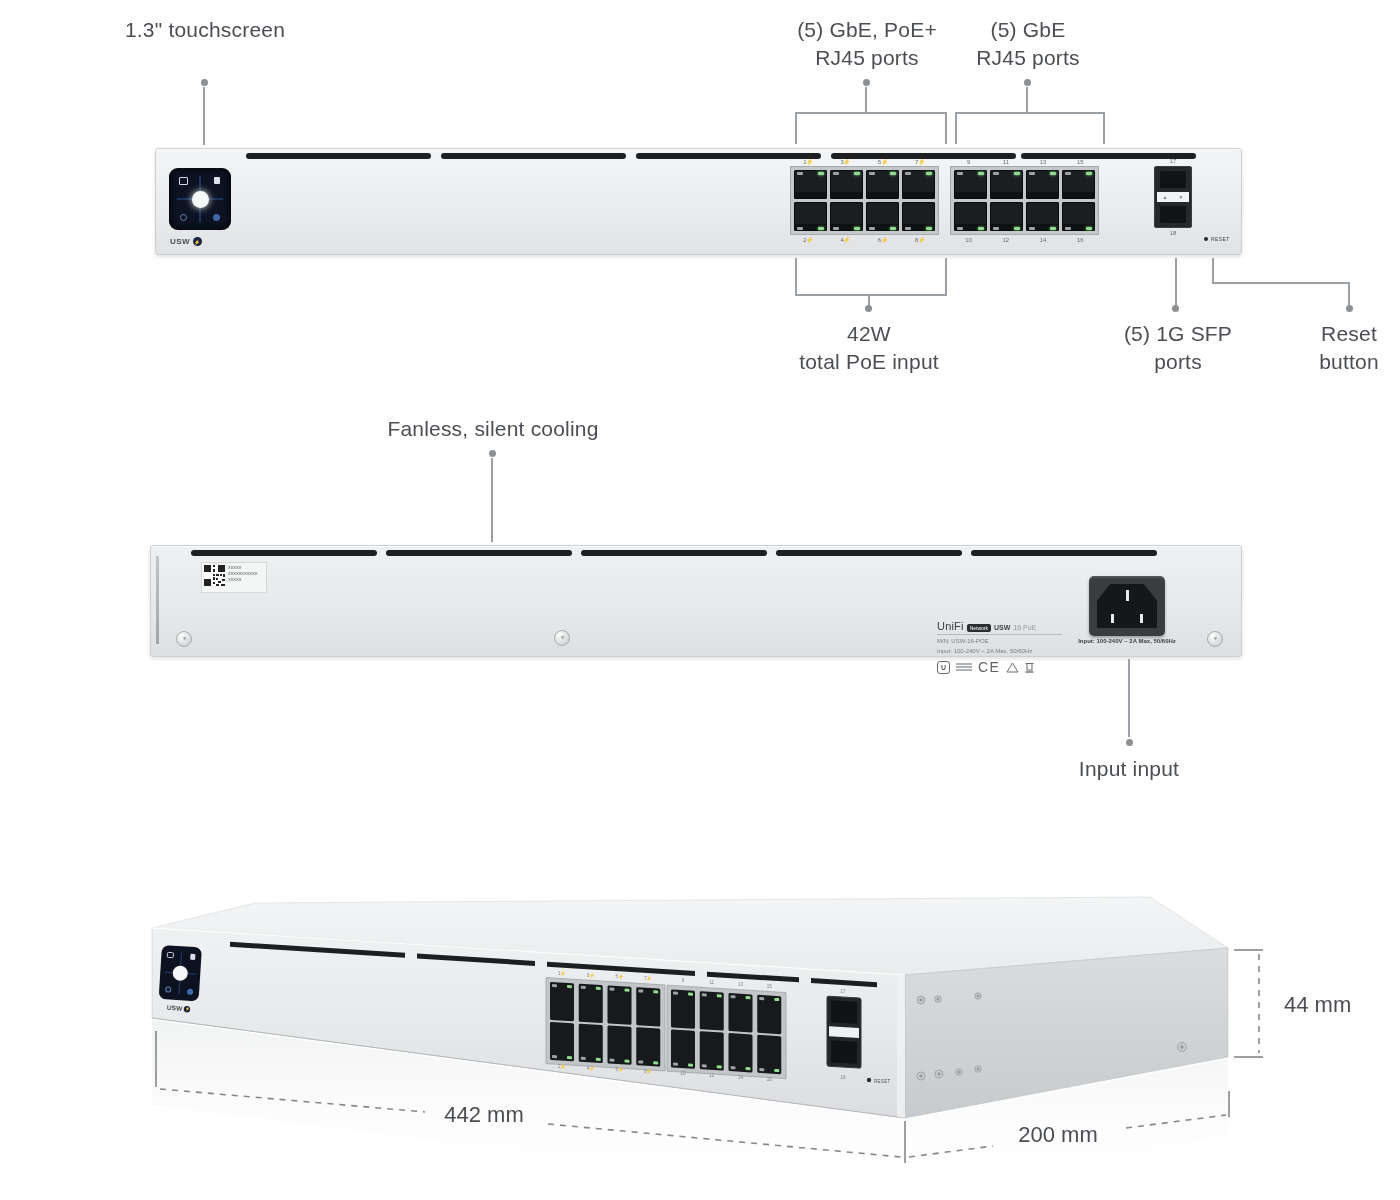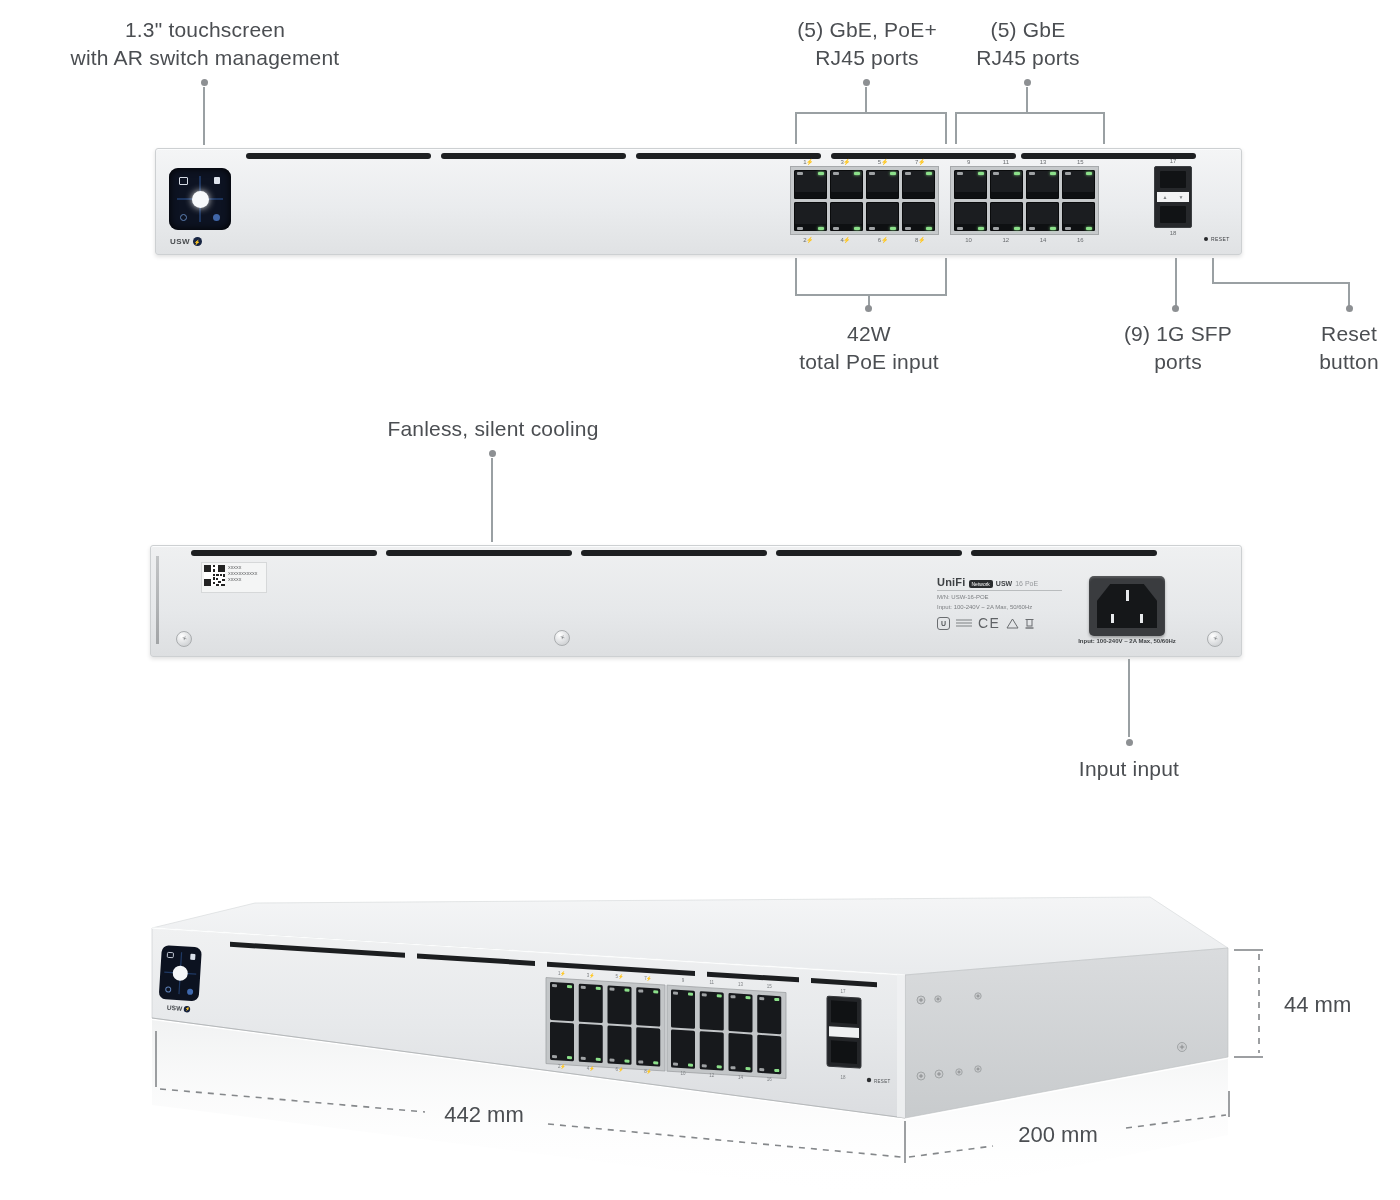--- a/index.html
+++ b/index.html
@@ -57,21 +57,21 @@
   .sfpcage .latch{position:absolute;left:2px;right:2px;top:25px;height:10px;background:#f2f3f4;
                   display:flex;align-items:center;justify-content:space-around;font-size:5px;color:#7d8083;line-height:1;}
   .resetrow{position:absolute;display:flex;align-items:center;gap:3px;font-size:5px;letter-spacing:.4px;color:#3c3e41;}
   .resetrow .rdot{width:4px;height:4px;border-radius:50%;background:#26282a;}
 
   
   .sticker{position:absolute;background:#f4f5f5;border:1px solid #d6d8d9;display:flex;gap:3px;padding:2px;}
   .sticker .txt{font-size:4px;line-height:6px;color:#46484a;}
   .rlabel{position:absolute;width:125px;color:#7b7e81;}
   .rlabel .row1{display:flex;align-items:baseline;gap:3px;border-bottom:1px solid #b9bcbe;padding-bottom:2px;}
-  .rlabel .brand{font-size:11px;font-weight:bold;color:#3e4144;letter-spacing:.2px;}
+  .rlabel .brand{font-size:11px;font-weight:normal;color:#3e4144;letter-spacing:.2px;margin-top:44px;}
   .rlabel .badge{font-size:5px;background:#2a2c2e;color:#fff;padding:1px 3px;border-radius:2px;}
   .rlabel .mb{font-size:7px;font-weight:bold;color:#3e4144;}
   .rlabel .ml{font-size:7px;color:#94979a;}
   .rlabel .small{font-size:6px;line-height:8px;margin-top:2px;}
   .rlabel .logos{display:flex;align-items:center;gap:6px;margin-top:4px;color:#5f6265;}
   .rlabel .ulogo{width:11px;height:11px;border:1px solid #6a6d70;border-radius:3px;font-size:7px;font-weight:bold;
                  display:flex;align-items:center;justify-content:center;color:#55585b;}
   .rlabel .addr i{display:block;width:16px;height:1.5px;background:#b0b3b5;margin:1.5px 0;}
   .rlabel .ce{font-size:14px;letter-spacing:1.5px;}
   .inlet{position:absolute;background:#3a3c3f;border-radius:5px;
@@ -89,21 +89,20 @@
 </style>
 </head>
 <body>
 
 <div class="canvas">
 
   <section>
 
     <div class="co-text" style="left:30px;top:16px;width:350px;">
       <div>1.3" touchscreen</div>
-      <div>with AR switch management</div>
     </div>
     <div class="co-dot" style="left:201px;top:79px;"></div>
     <div class="co-vline" style="left:203px;top:87px;height:58px;"></div>
 
     <div class="co-text" style="left:767px;top:16px;width:200px;">
       <div>(5) GbE, PoE+</div>
       <div>RJ45 ports</div>
     </div>
     <div class="co-dot" style="left:863px;top:79px;"></div>
     <div class="co-vline" style="left:865px;top:87px;height:25px;"></div>
@@ -260,21 +259,21 @@
     <div class="co-vline" style="left:868px;top:294px;height:12px;"></div>
     <div class="co-dot" style="left:865px;top:305px;"></div>
     <div class="co-text" style="left:769px;top:320px;width:200px;">
       <div>42W</div>
       <div>total PoE input</div>
     </div>
 
     <div class="co-vline" style="left:1175px;top:258px;height:48px;"></div>
     <div class="co-dot" style="left:1172px;top:305px;"></div>
     <div class="co-text" style="left:1078px;top:320px;width:200px;">
-      <div>(9) 1G SFP</div>
+      <div>(5) 1G SFP</div>
       <div>ports</div>
     </div>
 
     <div class="co-vline" style="left:1212px;top:258px;height:26px;"></div>
     <div class="co-hline" style="left:1212px;top:282px;width:138px;"></div>
     <div class="co-vline" style="left:1348px;top:282px;height:24px;"></div>
     <div class="co-dot" style="left:1346px;top:305px;"></div>
     <div class="co-text" style="left:1249px;top:320px;width:200px;">
       <div>Reset</div>
       <div>button</div>

